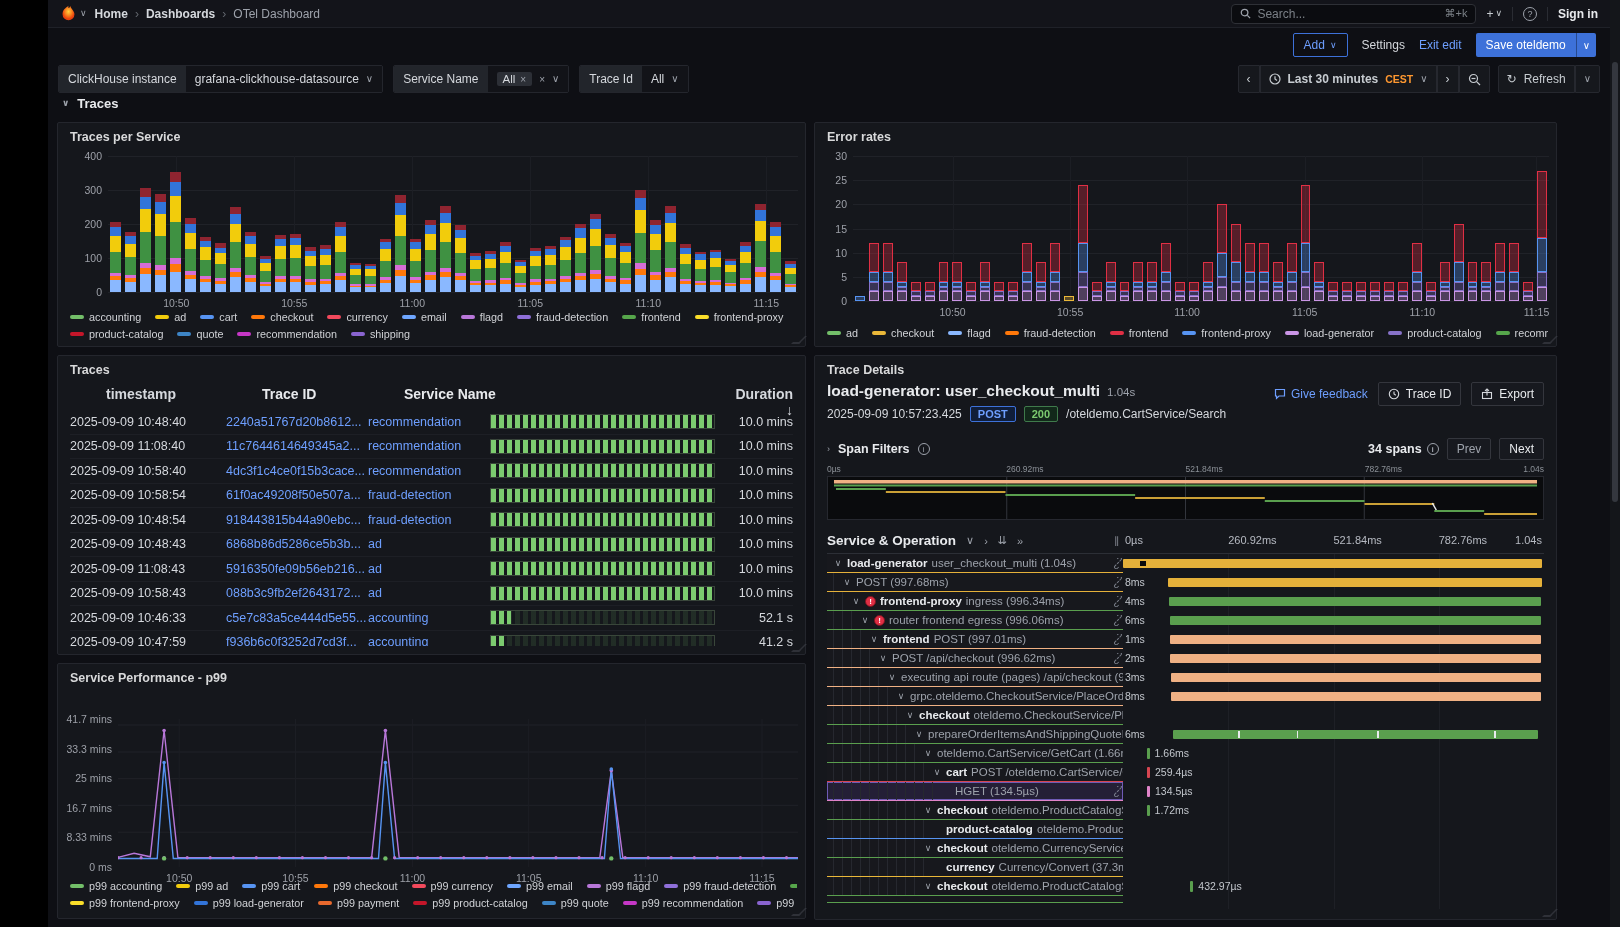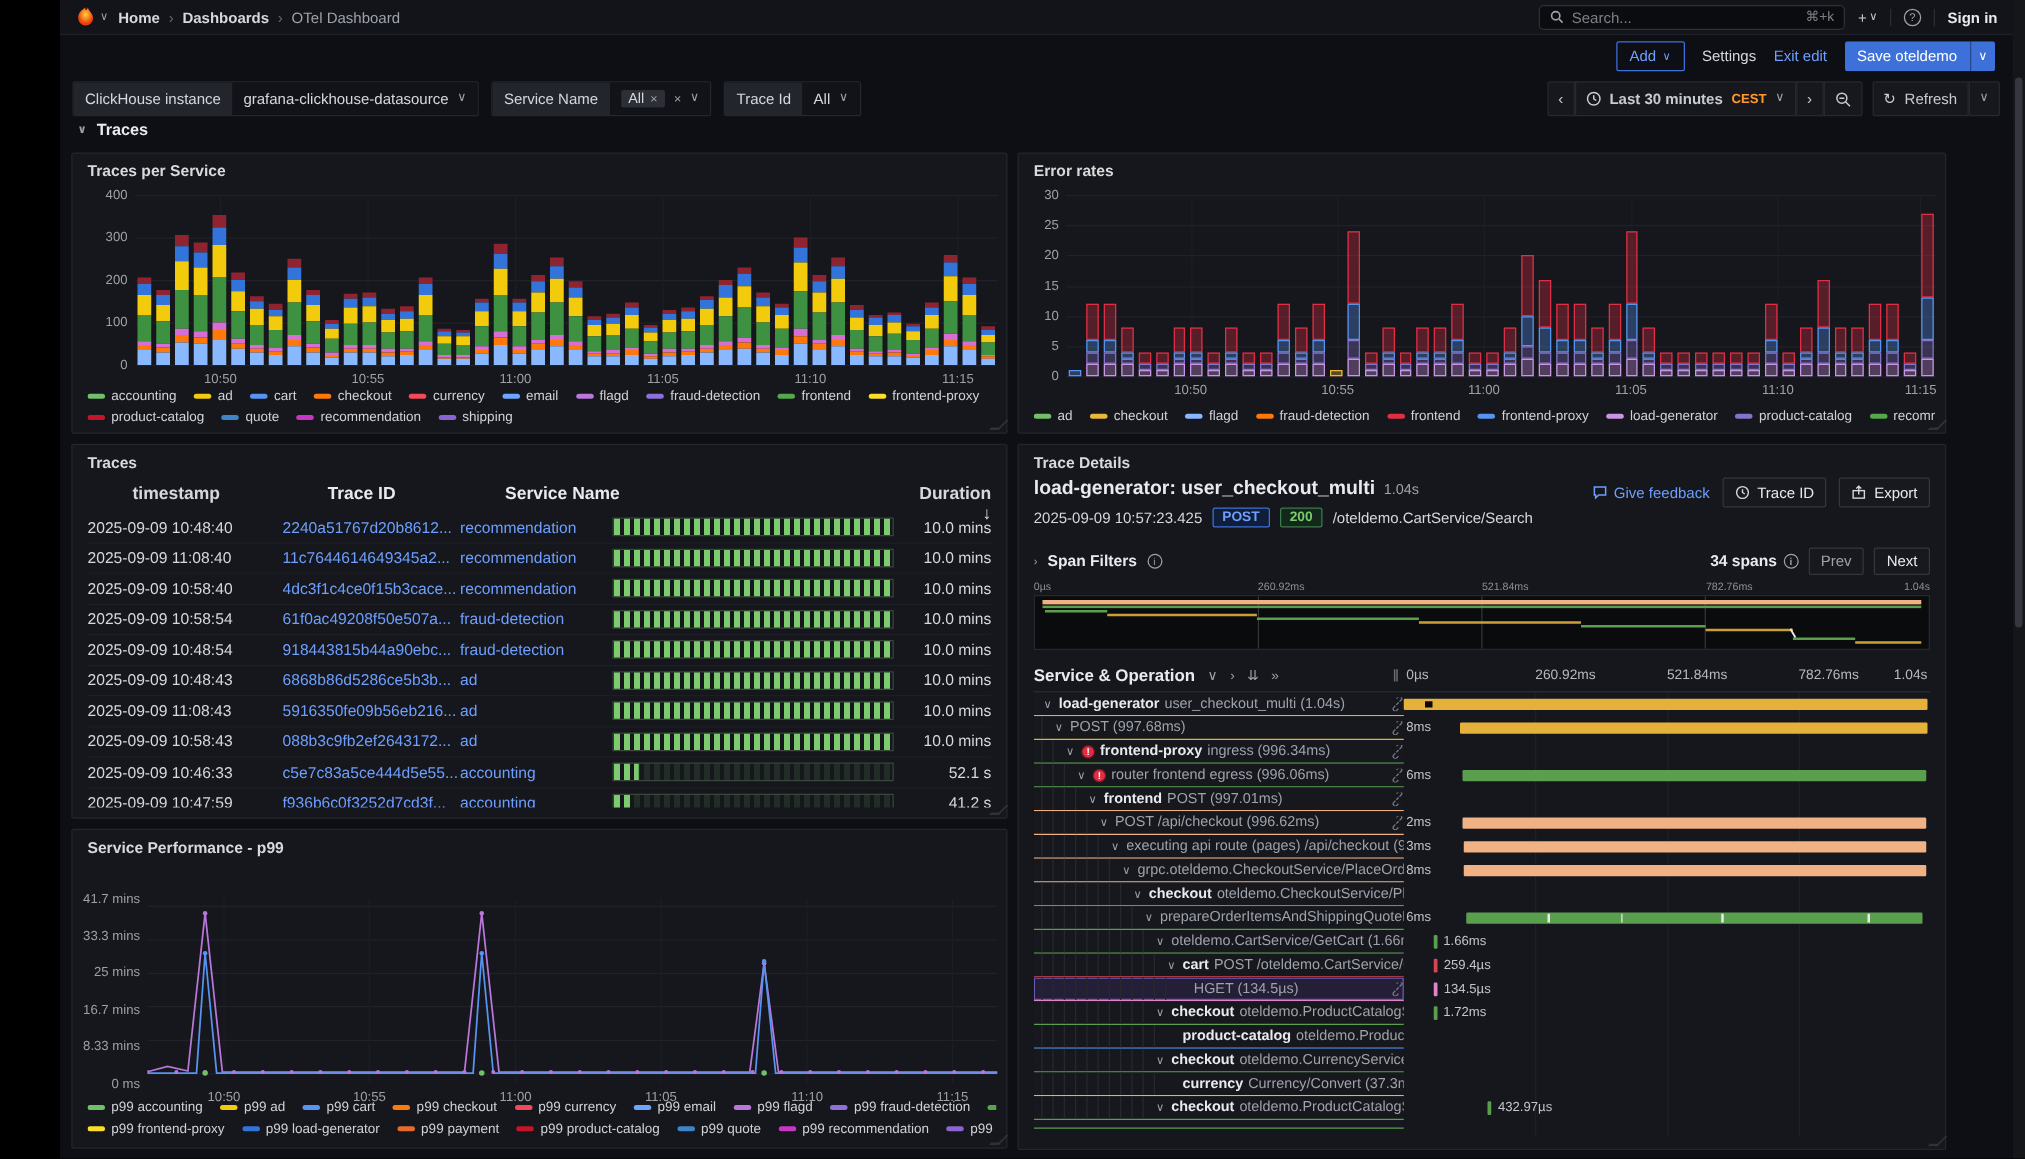--- a/index.html
+++ b/index.html
@@ -1353,20 +1353,24 @@
               <span class="chv">∨</span>
               <span class="err-ic">!</span>
               <span class="svc">frontend-proxy</span>
               <span>ingress (996.34ms)</span>
               <span class="linkic">
                 <svg width="11" height="11" viewBox="0 0 12 12">
                   <path d="M5 7 L7 5 M4.2 7.8 l-1.4 1.4 a1.8 1.8 0 0 0 2.6 2.6 l1.4-1.4 M7.8 4.2 l1.4-1.4 a1.8 1.8 0 0 0-2.6-2.6 l-1.4 1.4" transform="translate(0.5,-0.6)" fill="none" stroke="#8e94a0" stroke-width="1.1"></path>
                 </svg>
               </span>
             </div>
+            <div class="stime">
+              <span class="clipdur">4ms</span>
+              <div class="sbar" style="left: calc(4.7% + 26px); width: calc(95.1% - 28px); background: rgb(90, 159, 78);"></div>
+            </div>
           </div>
           <div class="srow">
             <div class="sname" style="padding-left: 33px; border-bottom: 1px solid rgb(90, 159, 78);">
               <span class="guide" style="left: 6px;"></span>
               <span class="guide" style="left: 15px;"></span>
               <span class="guide" style="left: 24px;"></span>
               <span class="chv">∨</span>
               <span class="err-ic">!</span>
               <span>router frontend egress (996.06ms)</span>
               <span class="linkic">
@@ -1387,20 +1391,24 @@
               <span class="guide" style="left: 24px;"></span>
               <span class="guide" style="left: 33px;"></span>
               <span class="chv">∨</span>
               <span class="svc">frontend</span>
               <span>POST (997.01ms)</span>
               <span class="linkic">
                 <svg width="11" height="11" viewBox="0 0 12 12">
                   <path d="M5 7 L7 5 M4.2 7.8 l-1.4 1.4 a1.8 1.8 0 0 0 2.6 2.6 l1.4-1.4 M7.8 4.2 l1.4-1.4 a1.8 1.8 0 0 0-2.6-2.6 l-1.4 1.4" transform="translate(0.5,-0.6)" fill="none" stroke="#8e94a0" stroke-width="1.1"></path>
                 </svg>
               </span>
+            </div>
+            <div class="stime">
+              <span class="clipdur">1ms</span>
+              <div class="sbar" style="left: calc(5% + 26px); width: calc(94.8% - 28px); background: rgb(240, 177, 132);"></div>
             </div>
           </div>
           <div class="srow">
             <div class="sname" style="padding-left: 51px; border-bottom: 1px solid rgb(240, 177, 132);">
               <span class="guide" style="left: 6px;"></span>
               <span class="guide" style="left: 15px;"></span>
               <span class="guide" style="left: 24px;"></span>
               <span class="guide" style="left: 33px;"></span>
               <span class="guide" style="left: 42px;"></span>
               <span class="chv">∨</span>

